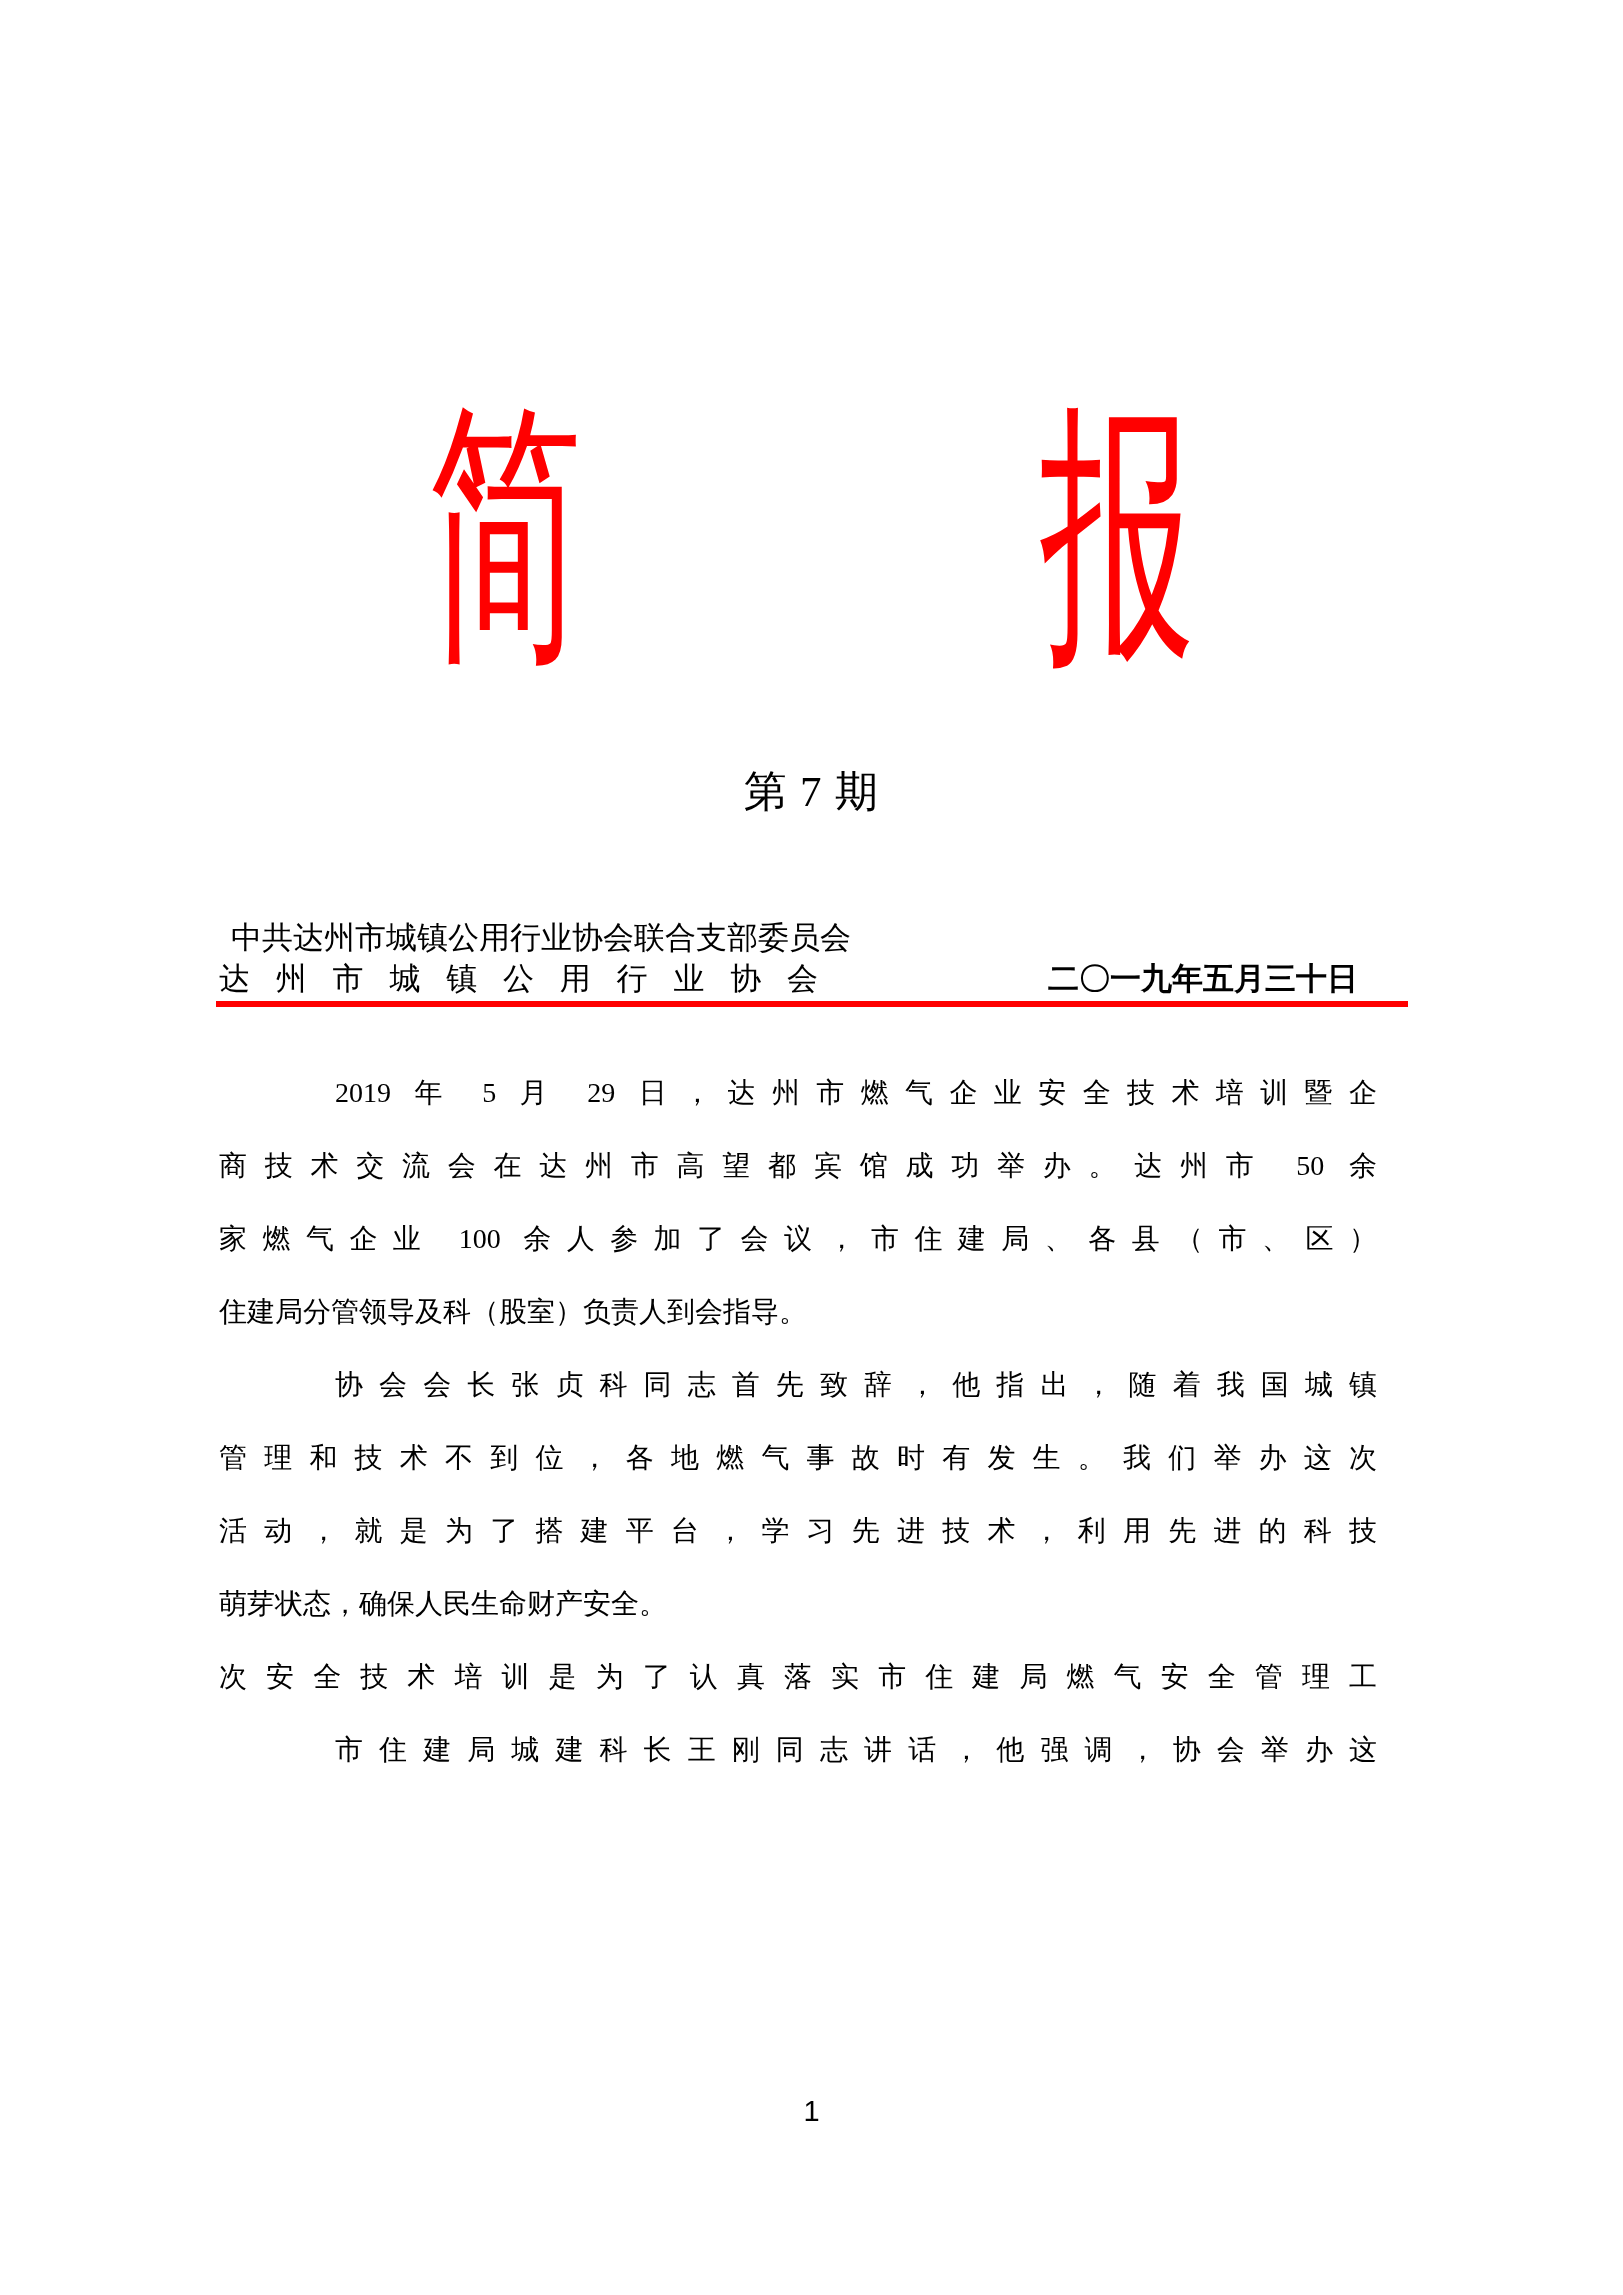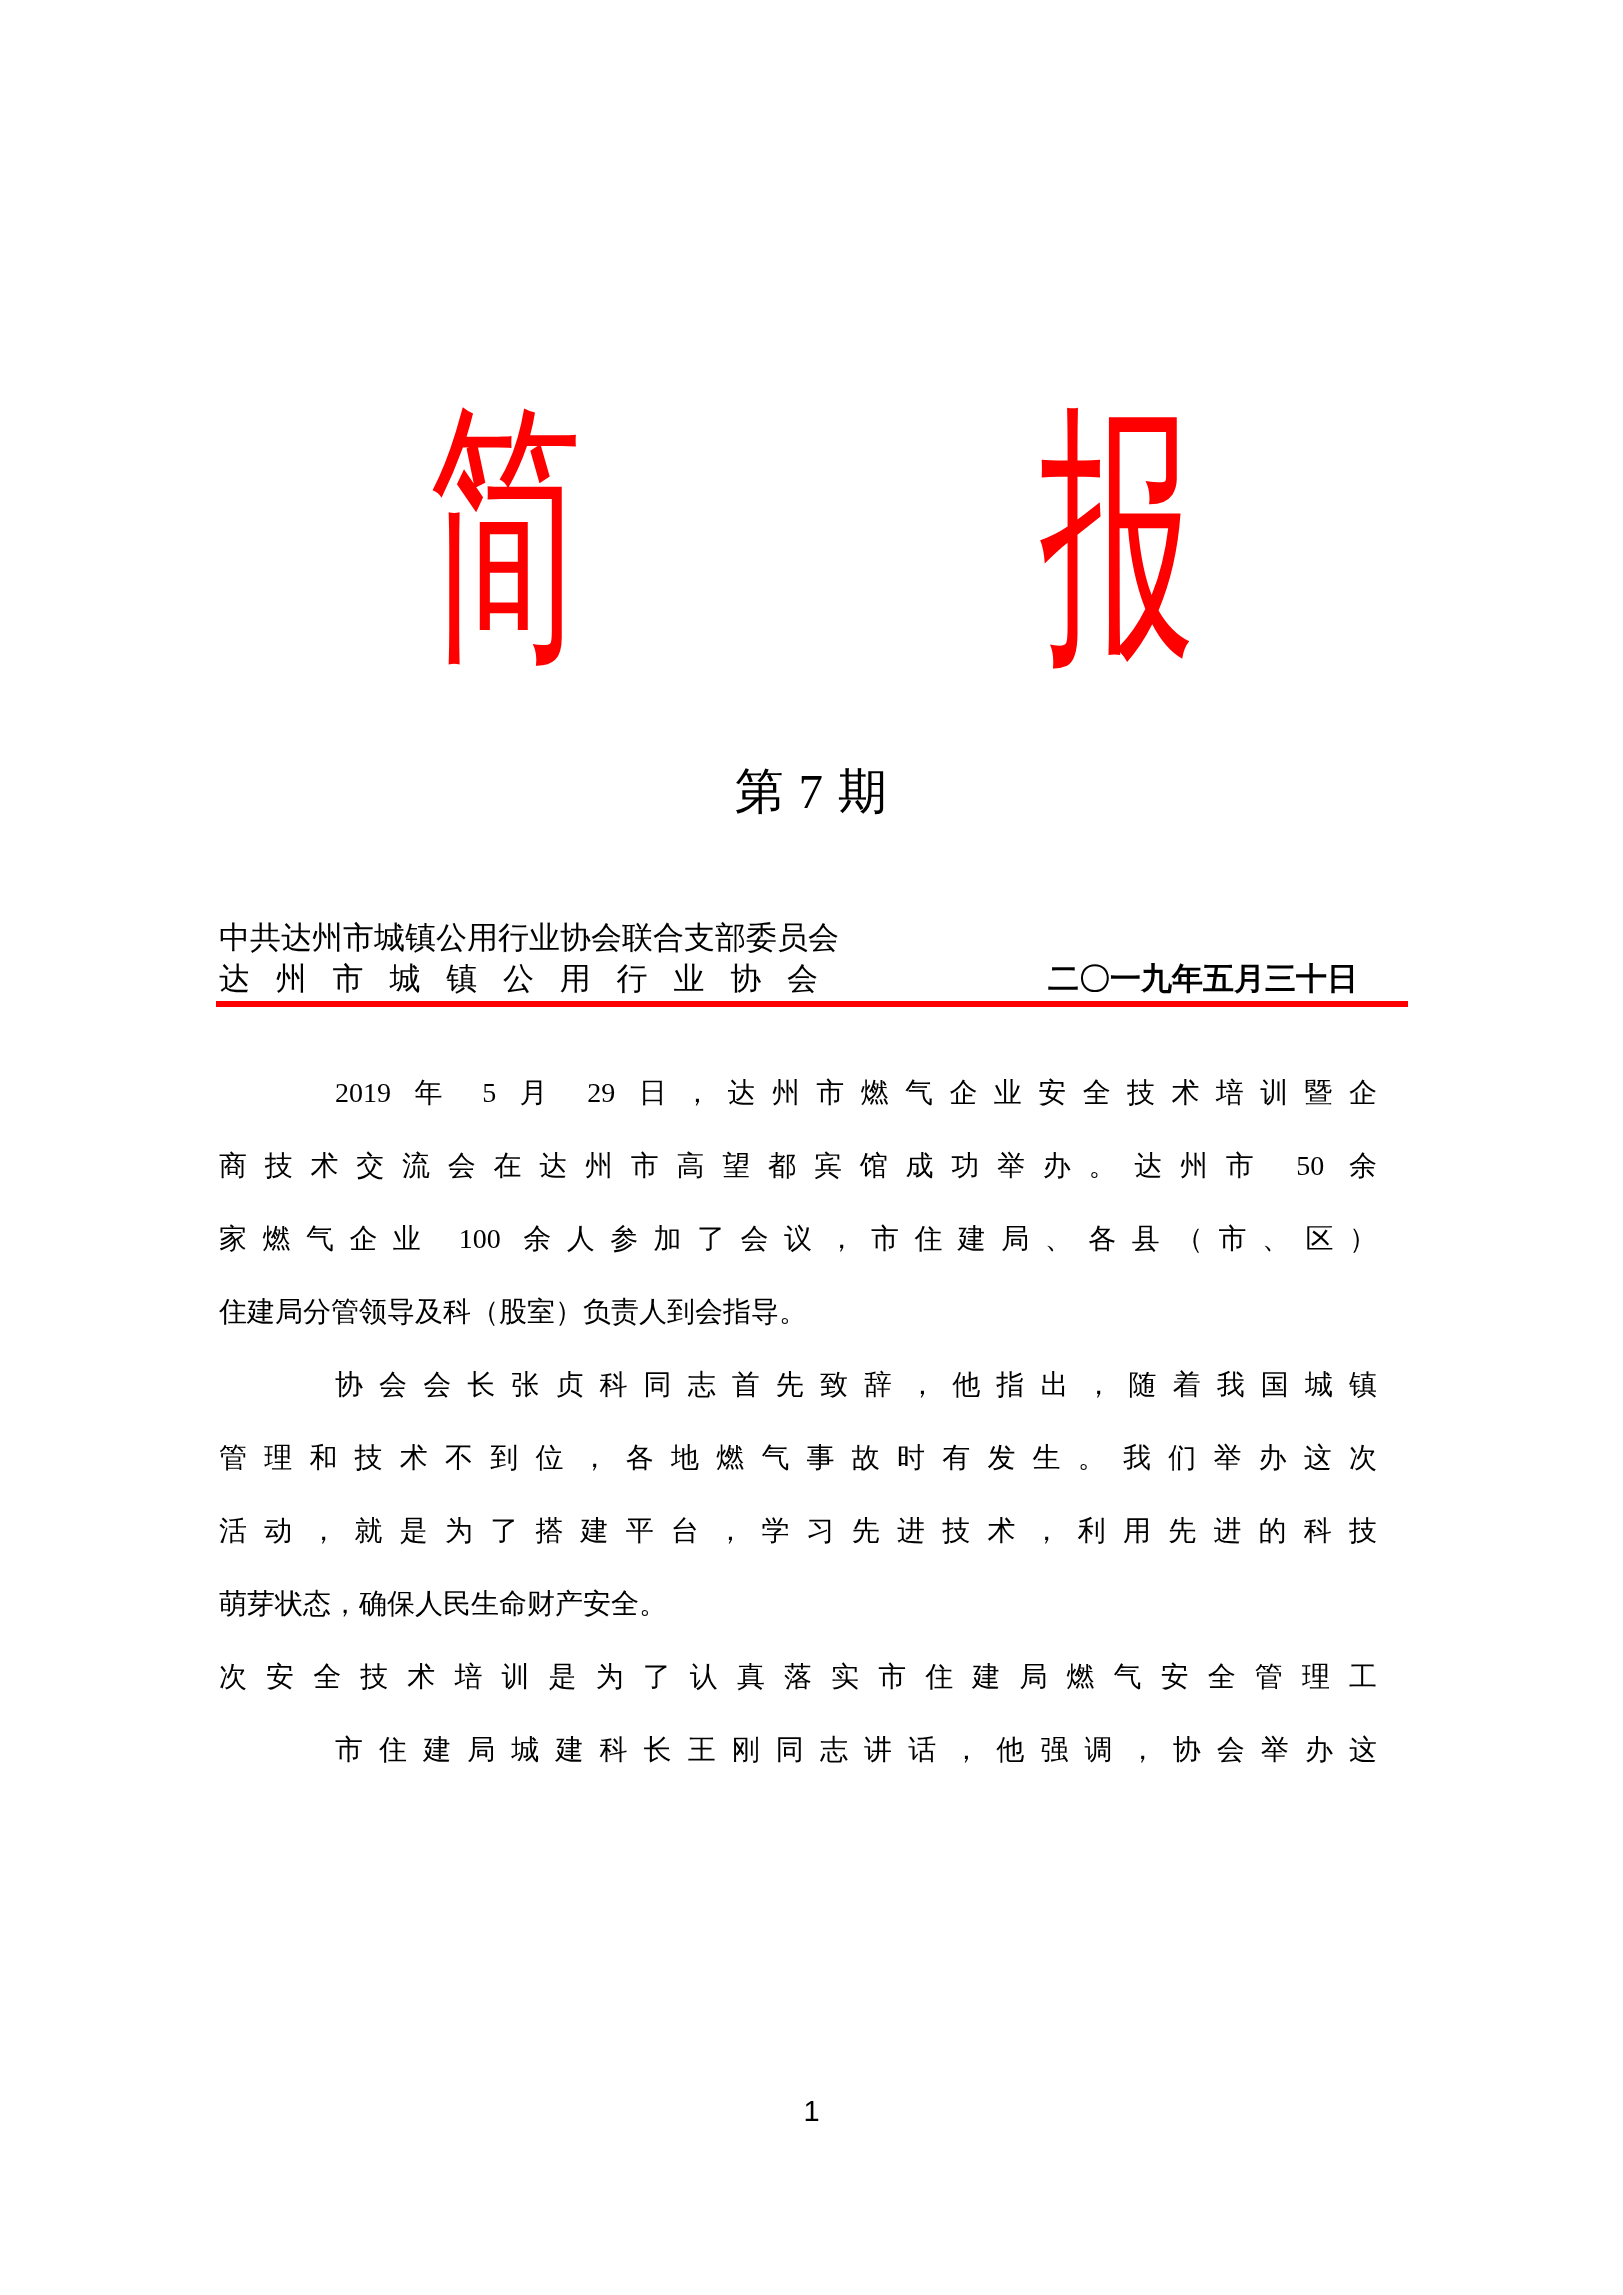--- a/index.html
+++ b/index.html
@@ -30,34 +30,35 @@
     font-weight: 400;
     transform: scaleX(0.56);
     transform-origin: center top;
     white-space: nowrap;
   }
   
   .issue {
     position: absolute;
     top: 764px; left: 0; width: 100%;
     text-align: center;
-    font-size: 49px;
+    font-size: 43px;
     line-height: 55px;
     letter-spacing: 1.3px;
   }
   
   .masthead {
     position: absolute;
     left: 219px; top: 917px;
     width: 1189px;
   }
   .org1 {
     font-size: 31px;
     line-height: 41px;
     white-space: nowrap;
+    margin-left: 12px;
   }
   .org-row {
     display: flex;
     align-items: baseline;
     font-size: 31px;
     line-height: 41px;
   }
   .org2 {
     width: 599px;
     text-align: justify;

